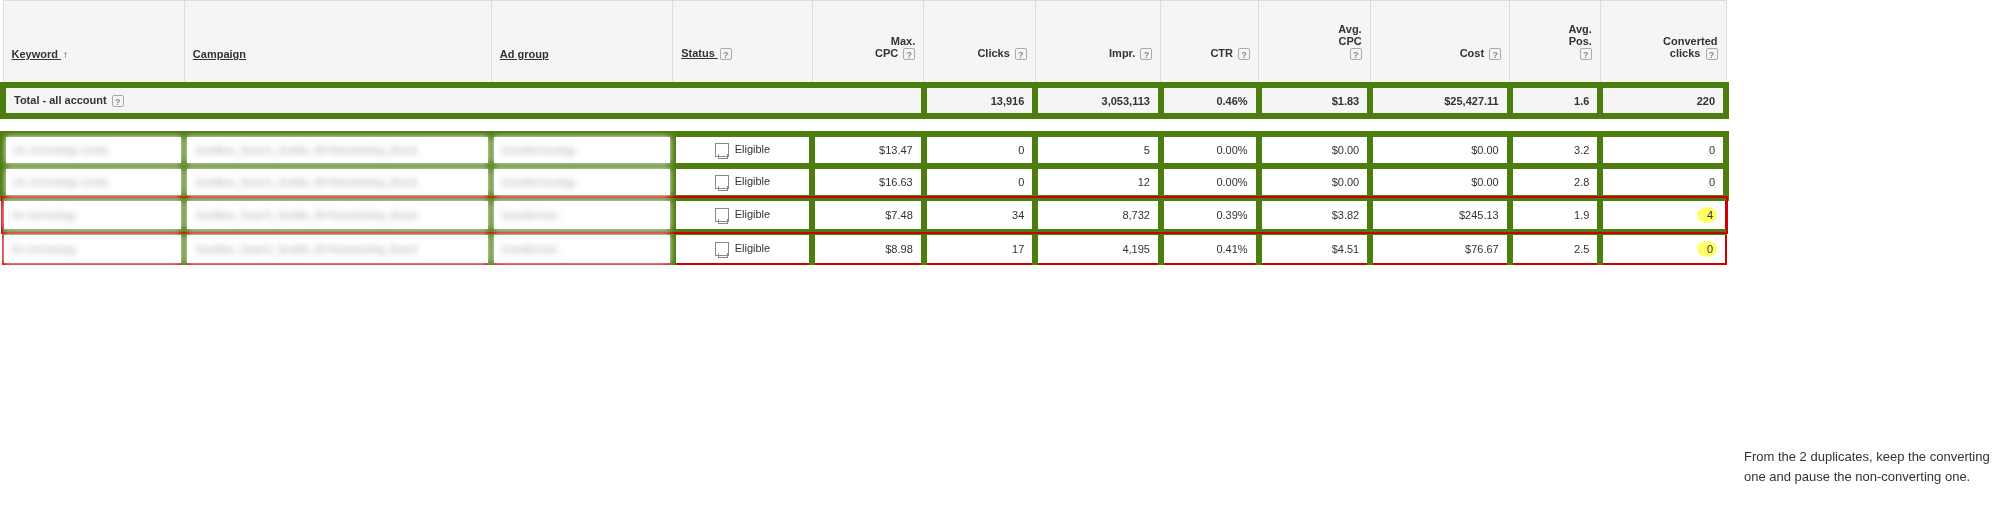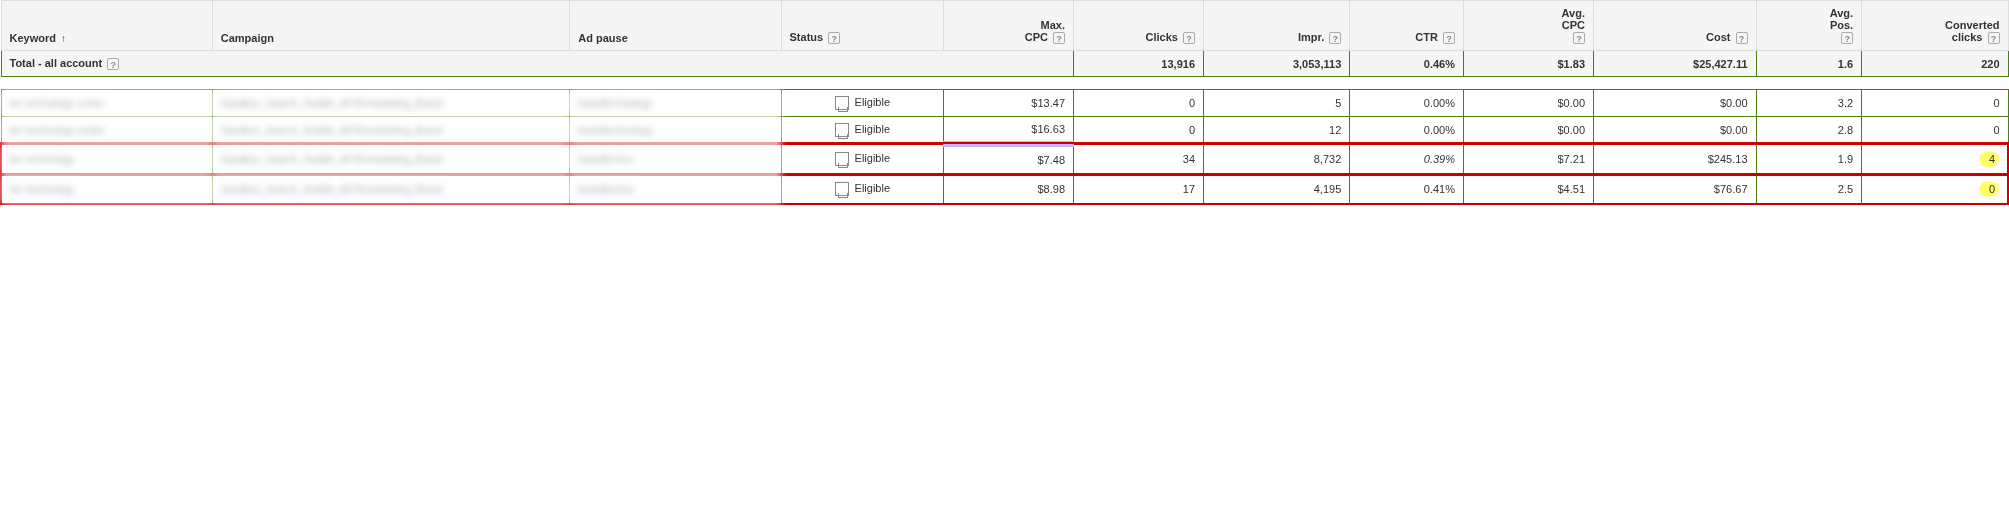--- a/index.html
+++ b/index.html
@@ -20,32 +20,33 @@
       overflow: visible;
     }
     table {
       border-collapse: collapse;
       width: 100%;
       table-layout: fixed;
     }
     th {
       background: #f5f5f5;
       border: 1px solid #ddd;
-      padding: 6px 8px;
+      padding: 22px 8px;
       text-align: right;
       font-weight: bold;
       font-size: 11px;
       color: #333;
       vertical-align: bottom;
     }
     th.left-align {
       text-align: left;
+      text-decoration: underline;
     }
     td {
-      border: 1px solid #4d7c0f;
+      border: 6px solid #4d7c0f;
       padding: 6px 8px;
       text-align: right;
       vertical-align: middle;
       font-size: 11px;
     }
     td.left-align {
       text-align: left;
     }
     .help-icon {
       display: inline-block;
@@ -148,21 +149,21 @@
       <thead>
         <tr>
           <th class="left-align">
             <span>Keyword</span>
             <span class="sort-icon">↑</span>
           </th>
           <th class="left-align">
             <span>Campaign</span>
           </th>
           <th class="left-align">
-            <span>Ad pause</span>
+            <span>Ad group</span>
           </th>
           <th class="left-align">
             <span>Status</span>
             <span class="help-icon">?</span>
           </th>
           <th>
             <span>Max.</span><br>
             <span>CPC</span>
             <span class="help-icon">?</span>
           </th>
@@ -329,25 +330,25 @@
           </td>
           <td style="border-top: 6px solid #c4b5fd; border-bottom: 2px solid #cc0000;">
             <span>$7.48</span>
           </td>
           <td style="border-top: 2px solid #cc0000; border-bottom: 2px solid #cc0000;">
             <span>34</span>
           </td>
           <td style="border-top: 2px solid #cc0000; border-bottom: 2px solid #cc0000;">
             <span>8,732</span>
           </td>
-          <td style="border-top: 2px solid #cc0000; border-bottom: 2px solid #cc0000; font-style: italic;">
+          <td style="border-top: 2px solid #cc0000; border-bottom: 2px solid #cc0000;">
             <span>0.39%</span>
           </td>
           <td style="border-top: 2px solid #cc0000; border-bottom: 2px solid #cc0000;">
-            <span>$7.21</span>
+            <span>$3.82</span>
           </td>
           <td class="highlight-yellow" style="border-top: 2px solid #cc0000; border-bottom: 2px solid #cc0000; padding-left: 28px;">
             <span>$245.13</span>
           </td>
           <td style="border-top: 2px solid #cc0000; border-bottom: 2px solid #cc0000;">
             <span>1.9</span>
           </td>
           <td style="border-top: 2px solid #cc0000; border-bottom: 2px solid #cc0000; border-right: 2px solid #cc0000;">
             <span class="highlight-yellow-circle">4</span>
           </td>
@@ -388,13 +389,16 @@
           <td style="border-bottom: 2px solid #cc0000;">
             <span>2.5</span>
           </td>
           <td style="border-bottom: 2px solid #cc0000; border-right: 2px solid #cc0000;">
             <span class="highlight-yellow-circle">0</span>
           </td>
         </tr>
       </tbody>
     </table>
   </div>
+  <div class="annotation-box">
+    <span>From the 2 duplicates, keep the converting one and pause the non-converting one.</span>
+  </div>
 </div>
 
 </body></html>

